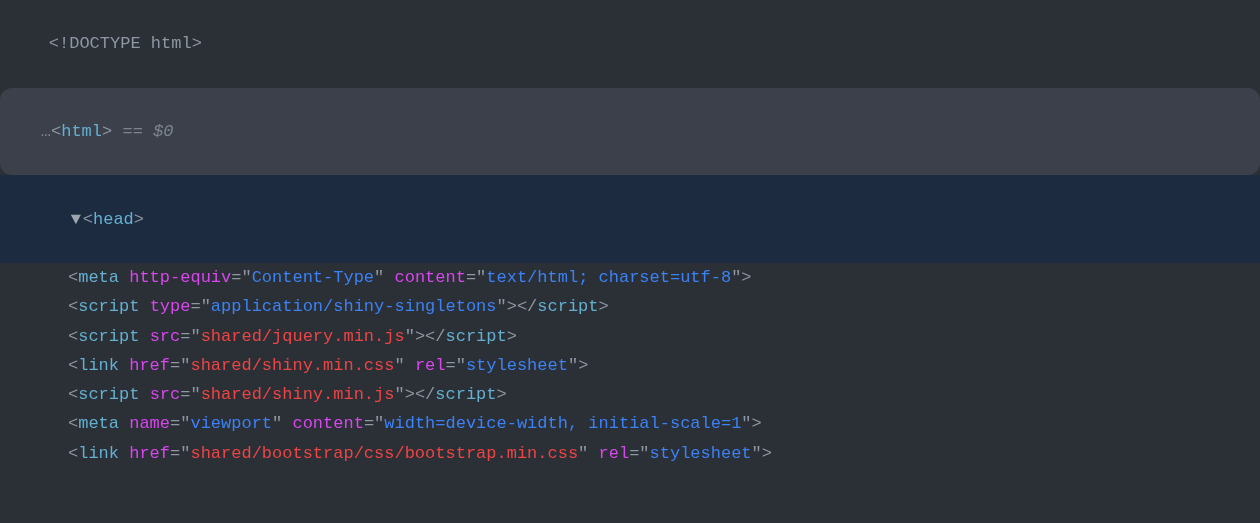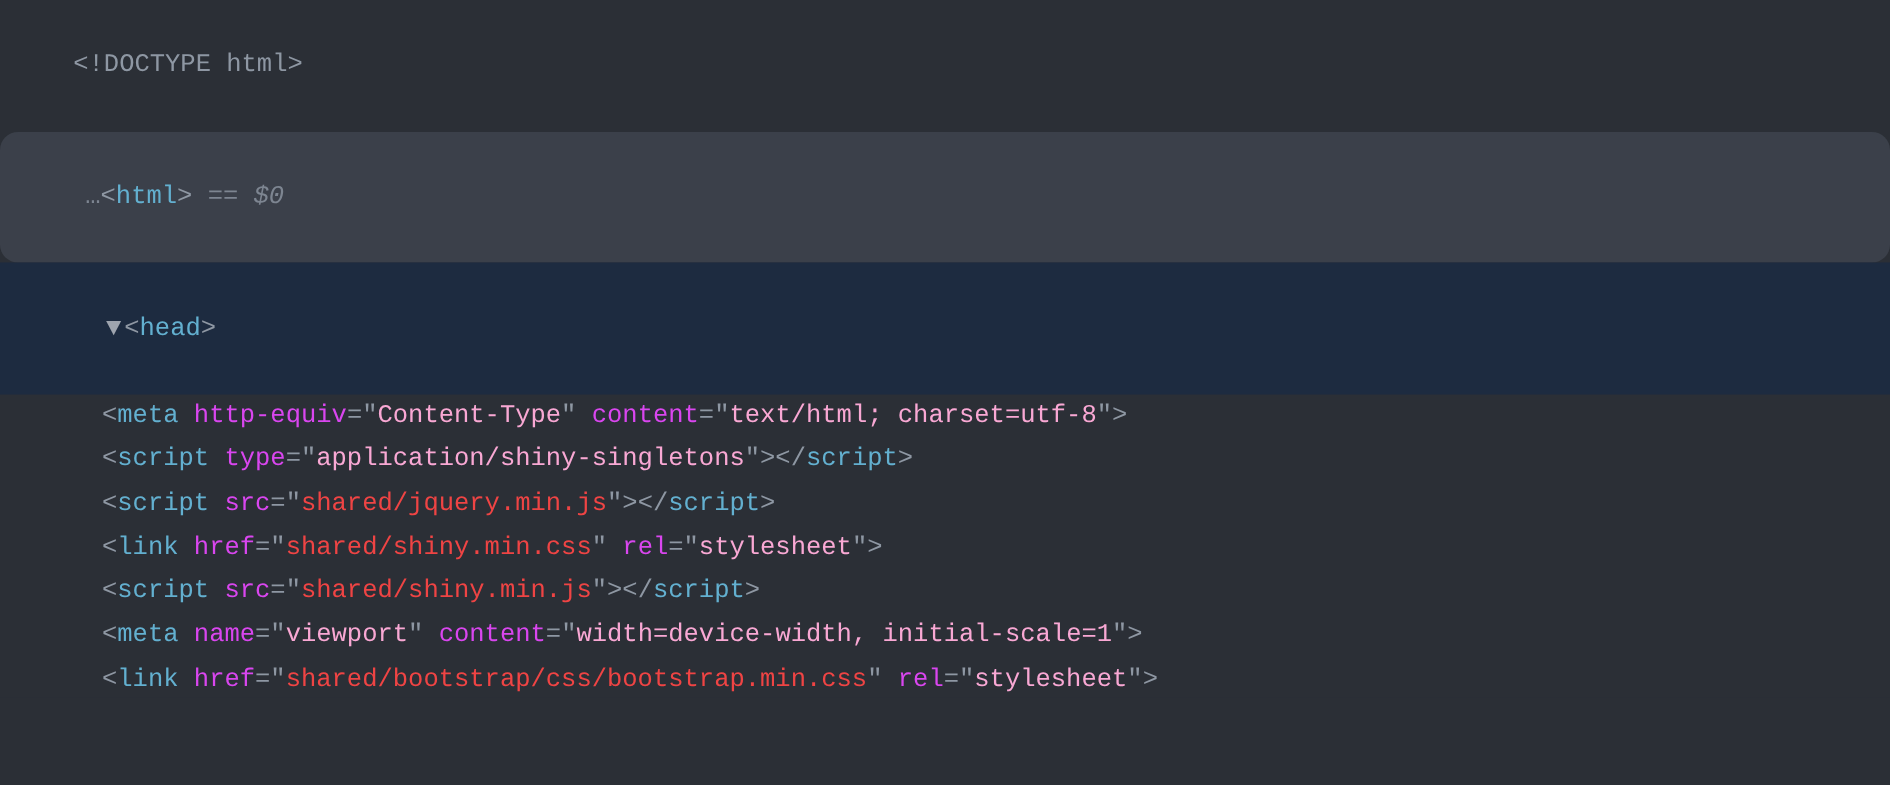--- a/index.html
+++ b/index.html
@@ -21,39 +21,39 @@
   }
   .line {
     white-space: pre;
     padding-left: 8px;
   }
   .doctype-line {
     color: #8e97a3;
   }
   .html-line {
     background: #3b404a;
-    padding-left: 16px;
+    padding-left: 0;
     border-radius: 12px;
   }
   .ellipsis {
     color: #7d8591;
     padding-right: 0;
   }
   .eq0 {
     color: #7d8591;
     font-style: italic;
   }
   .head-line {
     background: #1d2b40;
     color: #c6d1e0;
   }
   .punct { color: #8e97a3; }
   .tagname { color: #63b0d0; }
   .attrname { color: #d946ef; }
-  .attrval { color: #f9a8d4; }
+  .attrval { color: #3b82f6; }
   .attrval-ul { color: #ef4444; text-decoration-color: #9ea4ae; }
   .textnode { color: #d0d3d8; }
   .arrow {
     display: inline-block;
     width: 14px;
     text-align: center;
     color: #9ea4ae;
   }
   .indent1 { padding-left: 28px; }
   .indent2 { padding-left: 68px; }

